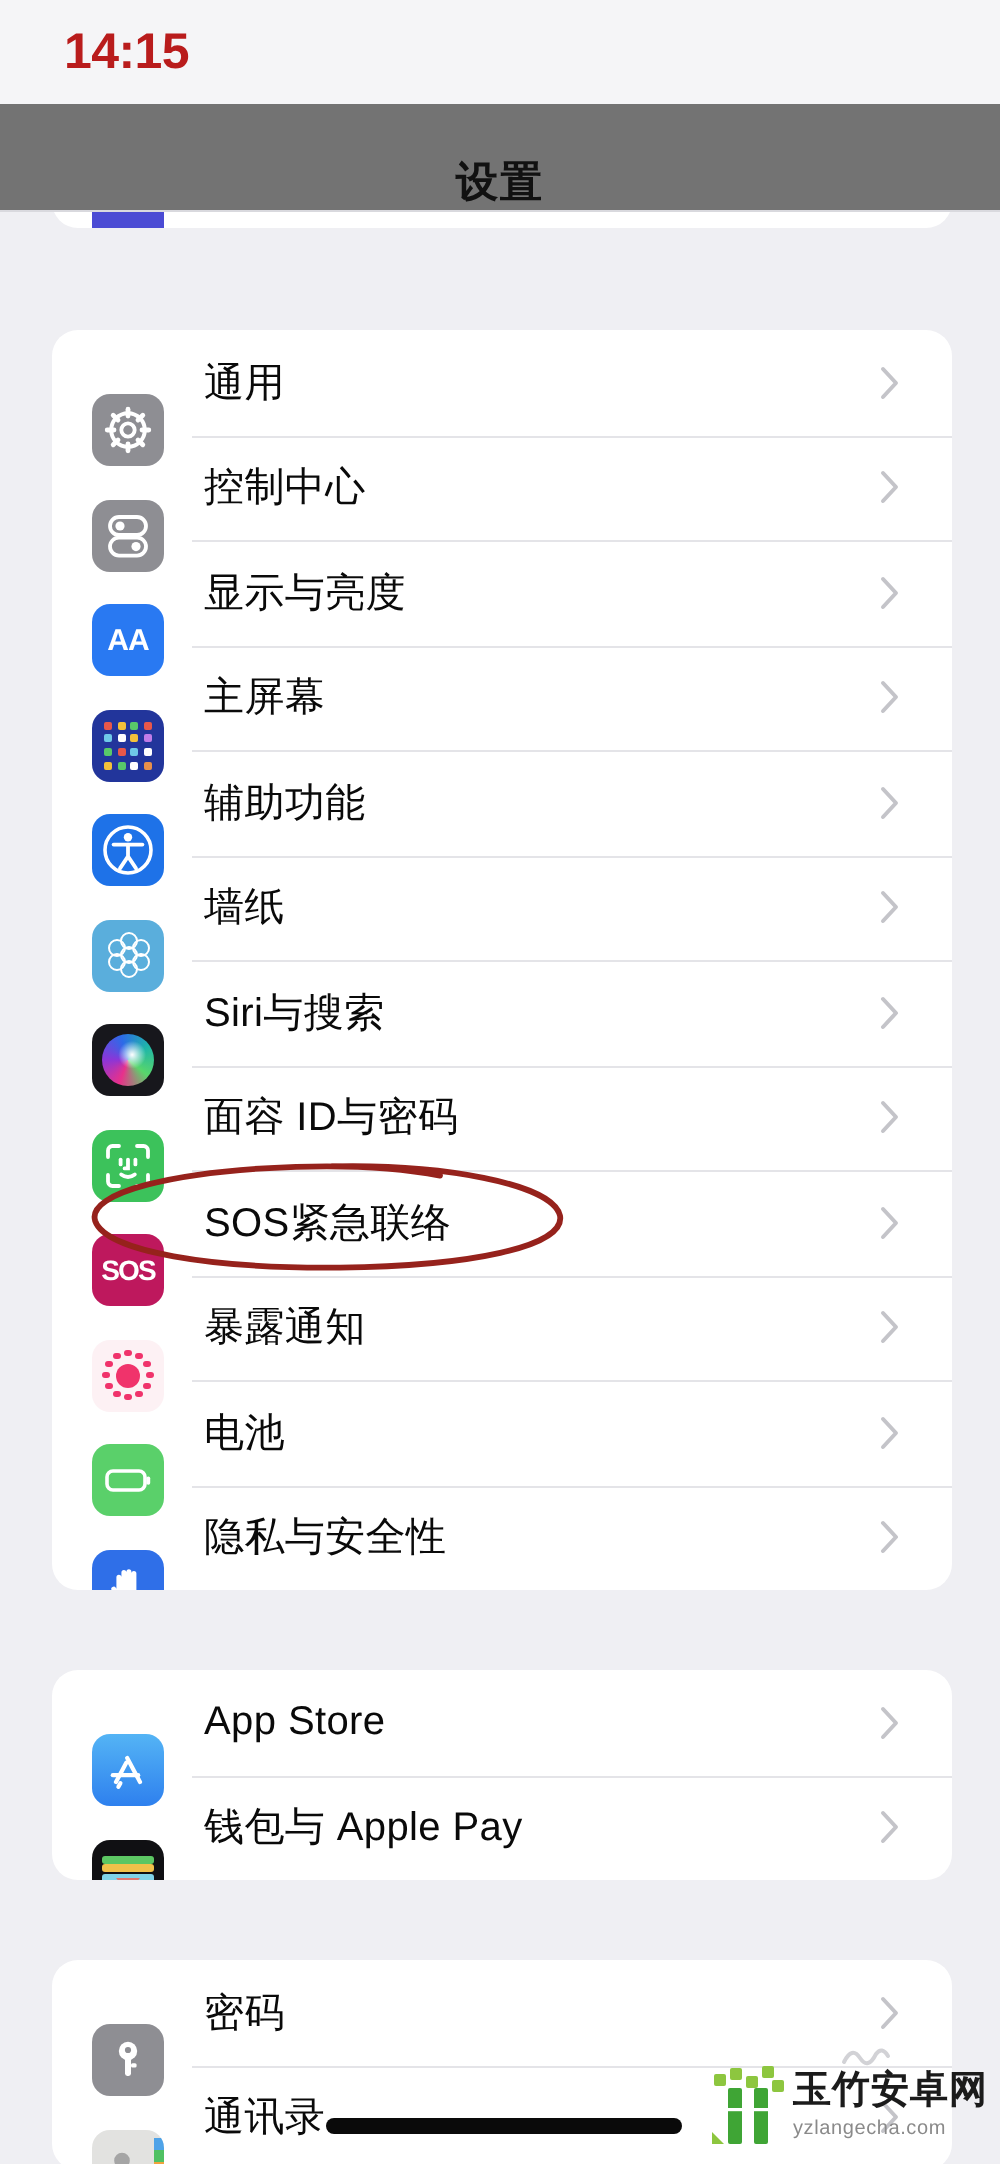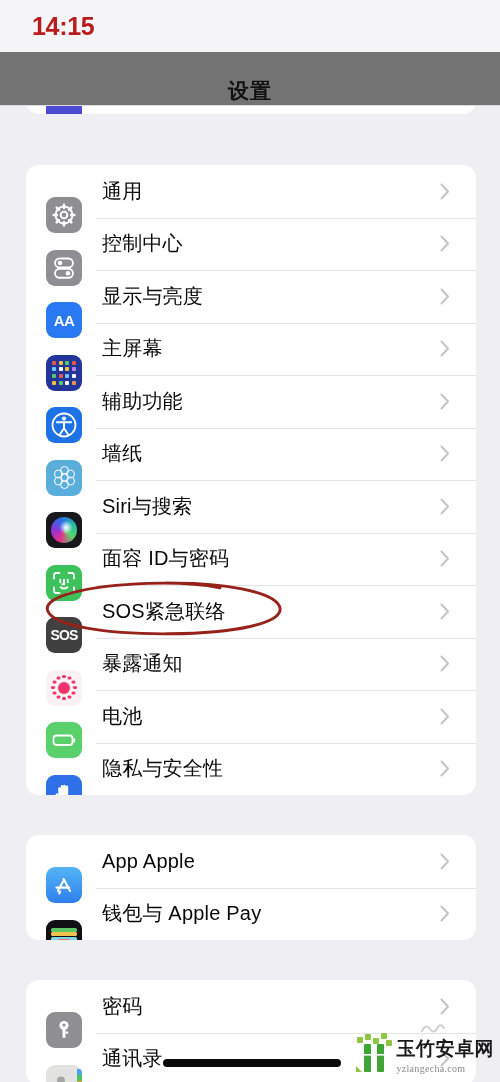--- a/index.html
+++ b/index.html
@@ -162,23 +162,22 @@
     left: 163px; top: 1059px;
     width: 178px; height: 8px;
     background: #0A0A0A;
     border-radius: 4px;
     z-index: 30;
   }
 
   
   #watermark {
     position: absolute; right: 6px; bottom: 8px;
-    display: flex; align-items: flex-end; gap: 3px;
+    display: flex; align-items: flex-start; gap: 3px;
     z-index: 30;
-    font-family: Liberation Serif, serif;
   }
   #wm-text { display: flex; flex-direction: column; align-items: flex-start; }
   #wm-title { font-size: 19px; font-weight: bold; color: #1B1B1B; letter-spacing: 0.5px; }
   #wm-url { font-size: 10px; color: #8A8A8A; letter-spacing: 0.3px; margin-top: 1px; }
   #wm-scroll-hint {
     position: absolute; right: 54px; bottom: 48px;
     width: 26px; height: 12px; z-index: 29;
   }
 </style>
 </head>
@@ -354,21 +353,21 @@
         </div>
         <div class="lbl">面容 ID与密码</div>
         <div class="chev">
           <svg viewBox="0 0 10 17">
               <path d="M1.5 1.5 L8 8.5 L1.5 15.5" fill="none" stroke="#C4C4C9" stroke-width="2" stroke-linecap="round" stroke-linejoin="round"></path>
             </svg>
         </div>
       </div>
 
       <div class="row">
-        <div class="ic" style="background:#404040;">
+        <div class="ic" style="background:#be185d;">
           <span class="ic-sos">SOS</span>
         </div>
         <div class="lbl">SOS紧急联络</div>
         <div class="chev">
           <svg viewBox="0 0 10 17">
               <path d="M1.5 1.5 L8 8.5 L1.5 15.5" fill="none" stroke="#C4C4C9" stroke-width="2" stroke-linecap="round" stroke-linejoin="round"></path>
             </svg>
         </div>
       </div>
 
@@ -433,21 +432,21 @@
         <div class="ic" style="background:linear-gradient(180deg,#54B4F5,#2E80EE);">
           <svg class="glyph" width="26" height="26" viewBox="0 0 26 26">
             <g stroke="#fff" stroke-width="2.1" stroke-linecap="round" fill="none">
               <path d="M7.0 19.0 L12.2 9.3"></path>
               <path d="M19.0 19.0 L12.6 7.0"></path>
               <path d="M5.4 15.6 L18.1 15.6"></path>
               <path d="M9.2 19.6 L8.2 21.4"></path>
             </g>
           </svg>
         </div>
-        <div class="lbl">App Apple</div>
+        <div class="lbl">App Store</div>
         <div class="chev">
           <svg viewBox="0 0 10 17">
               <path d="M1.5 1.5 L8 8.5 L1.5 15.5" fill="none" stroke="#C4C4C9" stroke-width="2" stroke-linecap="round" stroke-linejoin="round"></path>
             </svg>
         </div>
       </div>
       <div class="row">
         <div class="ic" style="background:#101013;">
           <div class="wallet">
             <div style="top:0px;height:4px;background:#5CC663;"></div>

